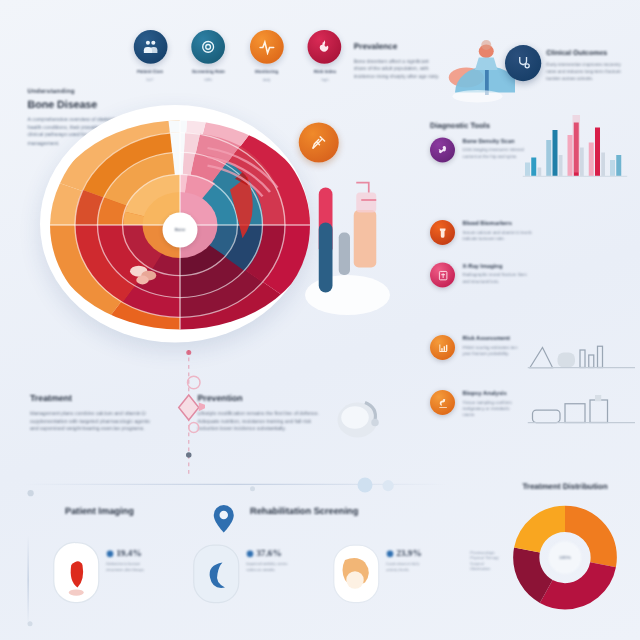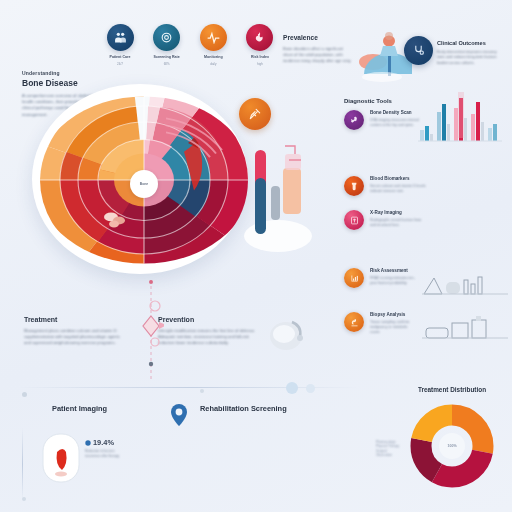--- a/index.html
+++ b/index.html
@@ -88,21 +88,21 @@
 
   
   .steth{position:absolute;left:262px;top:310px;width:48px;height:48px;}
 
   
   .hrule{position:absolute;left:18px;top:387px;width:340px;height:1px;background:linear-gradient(90deg,rgba(150,170,200,.0),rgba(150,170,200,.45),rgba(150,170,200,.0));}
   .bl-h{position:absolute;left:52px;top:404px;width:74px;font-size:7.4px;font-weight:700;color:#2b3545;line-height:10px;}
   .br-h{position:absolute;left:200px;top:404px;width:96px;font-size:7.4px;font-weight:700;color:#2b3545;line-height:10px;}
   .loc-pin{position:absolute;left:166px;top:402px;width:26px;height:26px;}
 
-  .statrow{position:absolute;left:40px;top:430px;width:290px;display:flex;gap:31px;}
+  .statrow{position:absolute;left:40px;top:430px;width:290px;display:flex;gap:31px;font-family:Liberation Serif, serif;}
   .stat{display:flex;align-items:flex-start;}
   .stat-ill{width:42px;height:56px;flex:0 0 42px;}
   .stat-txt{margin-left:3px;width:36px;padding-top:8px;}
   .stat-pct{font-size:7.4px;font-weight:700;color:#3a465a;line-height:9px;}
   .stat-lbl{font-size:3.2px;line-height:4.6px;color:#7a8699;margin-top:2px;}
   .pill-ic{width:6px;height:6px;display:inline-block;vertical-align:-1px;margin-right:2px;}
 
   .vbar{position:absolute;left:22px;top:428px;width:1px;height:72px;background:linear-gradient(180deg,rgba(150,170,200,0),rgba(150,170,200,.5),rgba(150,170,200,0));}
 
   
@@ -465,21 +465,50 @@
     <div class="stat-txt">
       <div class="stat-pct blur3">
         <svg class="pill-ic" viewBox="0 0 10 10">
             <circle cx="5" cy="5" r="4.5" fill="#2f6fb0"></circle>
           </svg><span>19.4%</span>
       </div>
       <div class="stat-lbl blur">Reduction in fracture recurrence after therapy</div>
     </div>
   </div>
 
-
+  <div class="stat">
+    <svg class="stat-ill" viewBox="0 0 42 56">
+      <rect x="3" y="6" width="36" height="46" rx="16" fill="#e8eff7" stroke="#dbe3ec" stroke-width="1"></rect>
+      <path d="M26 20 q-12 2 -10 12 q2 10 12 8 q-8 -4 -6 -11 q1 -6 4 -9z" fill="#2f6fb0"></path>
+    </svg>
+    <div class="stat-txt">
+      <div class="stat-pct blur3">
+        <svg class="pill-ic" viewBox="0 0 10 10">
+            <circle cx="5" cy="5" r="4.5" fill="#2f6fb0"></circle>
+          </svg><span>37.6%</span>
+      </div>
+      <div class="stat-lbl blur">Improved mobility scores within six months</div>
+    </div>
+  </div>
+
+  <div class="stat">
+    <svg class="stat-ill" viewBox="0 0 42 56">
+      <rect x="3" y="6" width="36" height="46" rx="16" fill="#ffffff" stroke="#e3e9f1" stroke-width="1"></rect>
+      <path d="M12 18 q10 -4 16 2 q6 8 0 16 q-10 6 -16 -2 q-4 -8 0 -16z" fill="#f0a95e" opacity=".85"></path>
+      <circle cx="20" cy="34" r="7" fill="#fdf1e3"></circle>
+    </svg>
+    <div class="stat-txt">
+      <div class="stat-pct blur3">
+        <svg class="pill-ic" viewBox="0 0 10 10">
+            <circle cx="5" cy="5" r="4.5" fill="#2f6fb0"></circle>
+          </svg><span>23.9%</span>
+      </div>
+      <div class="stat-lbl blur">Faster return to daily activity levels</div>
+    </div>
+  </div>
 </div>
 
 <div class="donut-h blur3">Treatment Distribution</div>
 <svg class="donut-wrap" viewBox="0 0 92 92">
 
   <circle cx="46" cy="46" r="31" fill="none" stroke="#f07c1f" stroke-width="21" stroke-dasharray="54.5 140.3" stroke-dashoffset="0" transform="rotate(-90 46 46)"></circle>
   <circle cx="46" cy="46" r="31" fill="none" stroke="#b5123f" stroke-width="21" stroke-dasharray="58.4 136.4" stroke-dashoffset="-54.5" transform="rotate(-90 46 46)"></circle>
   <circle cx="46" cy="46" r="31" fill="none" stroke="#8c1336" stroke-width="21" stroke-dasharray="38.9 155.9" stroke-dashoffset="-112.9" transform="rotate(-90 46 46)"></circle>
   <circle cx="46" cy="46" r="31" fill="none" stroke="#f9a620" stroke-width="21" stroke-dasharray="42.8 152.0" stroke-dashoffset="-151.8" transform="rotate(-90 46 46)"></circle>
 </svg>

